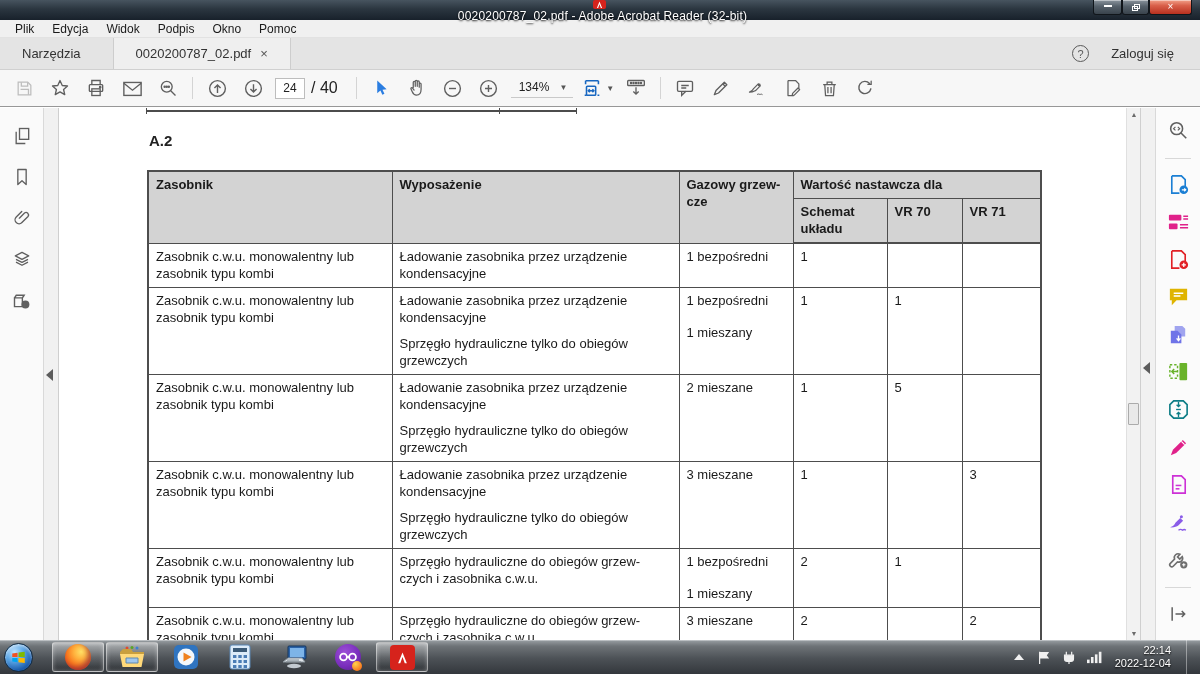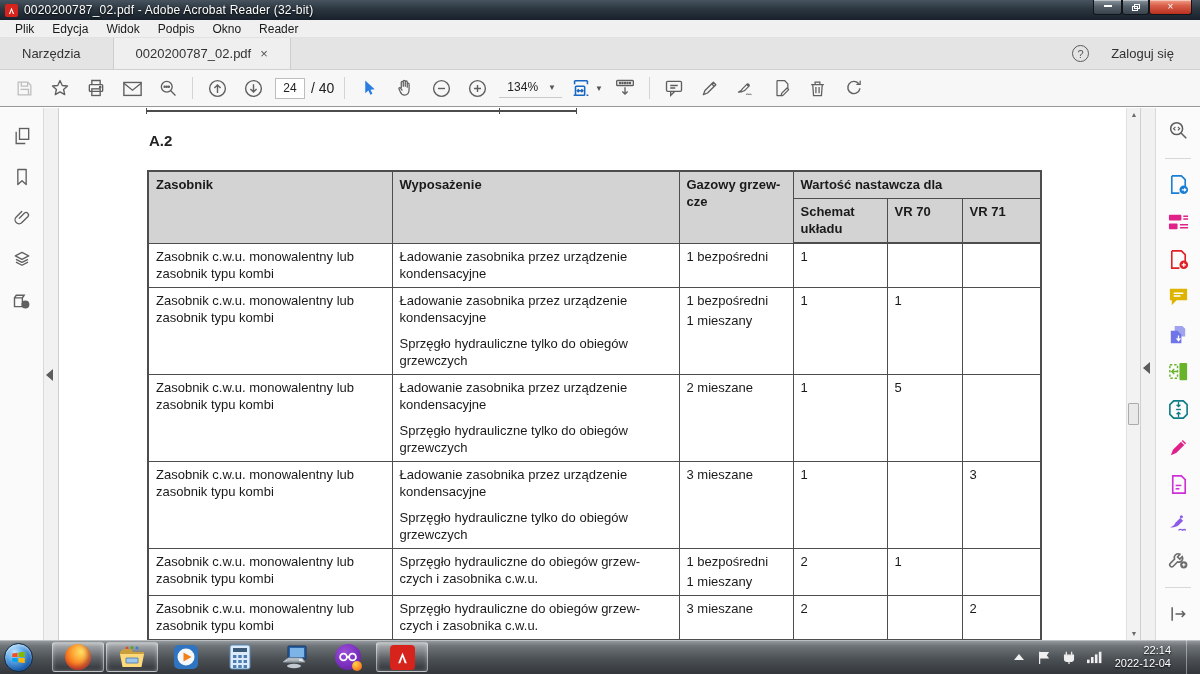--- a/index.html
+++ b/index.html
@@ -1,20 +1,20 @@
 <!DOCTYPE html>
 <html><head>
 <meta charset="utf-8">
 <style>
   * { box-sizing: border-box; margin: 0; padding: 0; }
   html,body { width:1200px; height:674px; font-family:"Liberation Sans",sans-serif; }
   .window { position:relative; width:1200px; height:674px; background:#fff; overflow:hidden; }
 
   
-  .titlebar { height:20px; background:linear-gradient(180deg,#47545f 0%,#2b3640 45%,#18212b 100%); display:flex; align-items:center; padding-left:5px; color:#fff; font-size:12px; }
+  .titlebar { height:20px; background:linear-gradient(180deg,#47545f 0%,#2b3640 45%,#18212b 100%); display:flex; align-items:center; padding-left:5px; color:#fff; font-size:12px;flex-direction:column; }
   .titlebar .appicon { width:13px; height:13px; border-radius:2px; background:#d6231c; display:flex; align-items:center; justify-content:center; margin-right:6px; }
   .titlebar .title-text { color:#fff; text-shadow:0 1px 2px #000; letter-spacing:.2px; }
   .winbtns { position:absolute; top:0; right:8px; display:flex; }
   .winbtn { height:15px; border:1px solid #10151a; border-top:none; border-radius:0 0 3px 3px; display:flex; align-items:center; justify-content:center; color:#fff; font-size:10px; line-height:1; background:linear-gradient(180deg,#8b959e 0%,#55606a 45%,#39434c 100%); box-shadow:inset 0 1px 0 rgba(255,255,255,.45); }
   .winbtn.min { width:29px; } .winbtn.res { width:27px; }
   .winbtn.close { width:43px; background:linear-gradient(180deg,#f1a089 0%,#d9604a 40%,#b8301f 100%); }
   .glyph-min { display:block; width:8px; height:3px; border-bottom:2px solid #fff; margin-top:-3px; }
   .glyph-res { position:relative; display:block; width:8px; height:7px; }
   .glyph-res i { position:absolute; display:block; width:6px; height:5px; border:1px solid #fff; background:transparent; }
   .glyph-res i.b { left:0; bottom:0; } .glyph-res i.t { right:0; top:0; }
@@ -30,21 +30,21 @@
   .tab-close { color:#555; font-size:13px; }
   .tabbar-right { margin-left:auto; display:flex; align-items:center; gap:22px; padding-right:26px; }
   .help-circle { width:17px; height:17px; border:1px solid #5a5a5a; border-radius:50%; color:#5a5a5a; font-size:11px; display:flex; align-items:center; justify-content:center; }
   .signin { color:#323232; font-size:13px; }
 
   
   .toolbar { height:37px; background:#f7f7f7; border-bottom:1px solid #979797; display:flex; align-items:center; padding-left:6px; }
   .tbtn { width:36px; height:28px; display:flex; align-items:center; justify-content:center; }
   .tb-divider { width:1px; height:22px; background:#d4d4d4; margin:0 6px; }
   .page-box { width:30px; height:21px; border:1px solid #bdbdbd; background:#fff; display:flex; align-items:center; justify-content:center; font-size:12px; color:#222; margin:0 6px 0 4px; }
-  .page-total { font-size:14px; color:#222; margin-right:4px; }
+  .page-total { font-size:16px; color:#222; margin-right:12px; }
   .zoom-ctl { display:flex; align-items:center; gap:10px; border-bottom:1px solid #c9c9c9; padding:2px 6px 3px 8px; margin:0 4px; font-size:12px; color:#222;text-align:center; }
   .caret { font-size:8px; color:#555; }
   .fitw-wrap { display:flex; align-items:center; gap:3px; margin:0 4px; }
 
   
   .main { position:absolute; top:108px; left:0; right:0; bottom:34px; display:flex; background:#fff; }
   .left-sidebar { width:44px; background:#fafafa; border-right:1px solid #d9d9d9; display:flex; flex-direction:column; align-items:center; padding-top:16px; gap:17px; }
   .side-ic { width:24px; height:24px; display:flex; align-items:center; justify-content:center; }
   .panel-strip { width:15px; background:#f1f1f1; position:relative; }
   .panel-strip.left { border-right:1px solid #cfcfcf; }
@@ -57,21 +57,21 @@
 
   .doc-heading { position:absolute; top:24px; left:90px; display:flex; gap:41px; font-size:15px; font-weight:bold; color:#222; }
 
   .pdf-table { position:absolute; top:62px; left:88px; width:893px; border-collapse:collapse; font-size:13px; color:#1a1a1a; table-layout:fixed; }
   .pdf-table th, .pdf-table td { border:1px solid #4d4d4d; padding:4px 7px 5px 7px; vertical-align:top; text-align:left; line-height:17px; }
   .pdf-table { border:2px solid #4d4d4d; }
   .pdf-table thead th { background:#d3d3d3; font-weight:bold; }
   .pdf-table thead tr.sub th { border-bottom:2px solid #4d4d4d; }
   .pre { white-space:pre-line; }
   .para2 { margin-top:9px; } .para2:empty { display:none; }
-  .line2 { margin-top:3px; } .line2:empty { display:none; }
+  .line2 { margin-top:15px; } .line2:empty { display:none; }
   col.c1{width:244px} col.c2{width:287px} col.c3{width:114px} col.c4{width:94px} col.c5{width:75px} col.c6{width:79px}
 
   .v-scrollbar { width:14px; background:#f2f2f2; border-left:1px solid #e0e0e0; position:relative; }
   .sb-arrow { position:absolute; left:0; width:14px; text-align:center; color:#6a6a6a; font-size:7px; }
   .sb-arrow.up { top:3px; } .sb-arrow.down { bottom:3px; }
   .sb-thumb { position:absolute; top:295px; left:1px; width:11px; height:22px; background:#e9e9e9; border:1px solid #ababab; border-radius:1px; }
 
   .right-sidebar { width:45px; background:#fbfbfb; border-left:1px solid #d9d9d9; display:flex; flex-direction:column; align-items:center; padding-top:10px; }
   .rail-ic { width:26px; height:26px; display:flex; align-items:center; justify-content:center; margin-bottom:14px; }
   .rail-divider { width:26px; height:1px; background:#d8d8d8; margin:2px 0 14px 0; }
@@ -114,21 +114,21 @@
       <div class="winbtn close">×</div>
     </div>
   </div>
 
   <div class="menubar">
     <span class="menu-item">Plik</span>
     <span class="menu-item">Edycja</span>
     <span class="menu-item">Widok</span>
     <span class="menu-item">Podpis</span>
     <span class="menu-item">Okno</span>
-    <span class="menu-item">Reader</span>
+    <span class="menu-item">Pomoc</span>
   </div>
 
   <div class="tabbar">
     <div class="tab">
         <span>Narzędzia</span>
       </div>
     <div class="tab doc">
       <span>0020200787_02.pdf</span>
       <span class="tab-close">×</span>
     </div>

